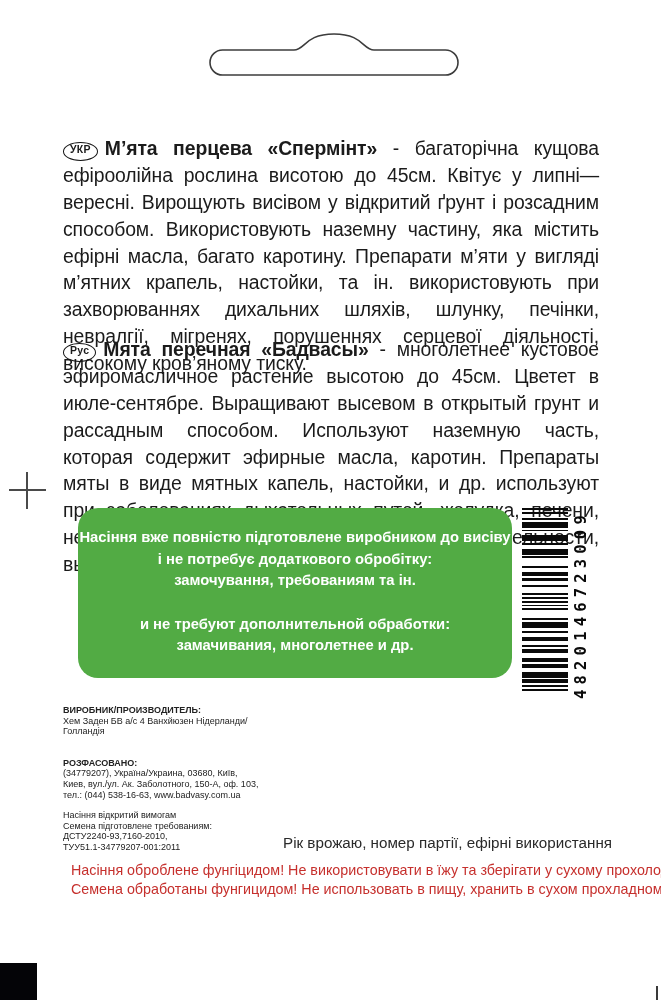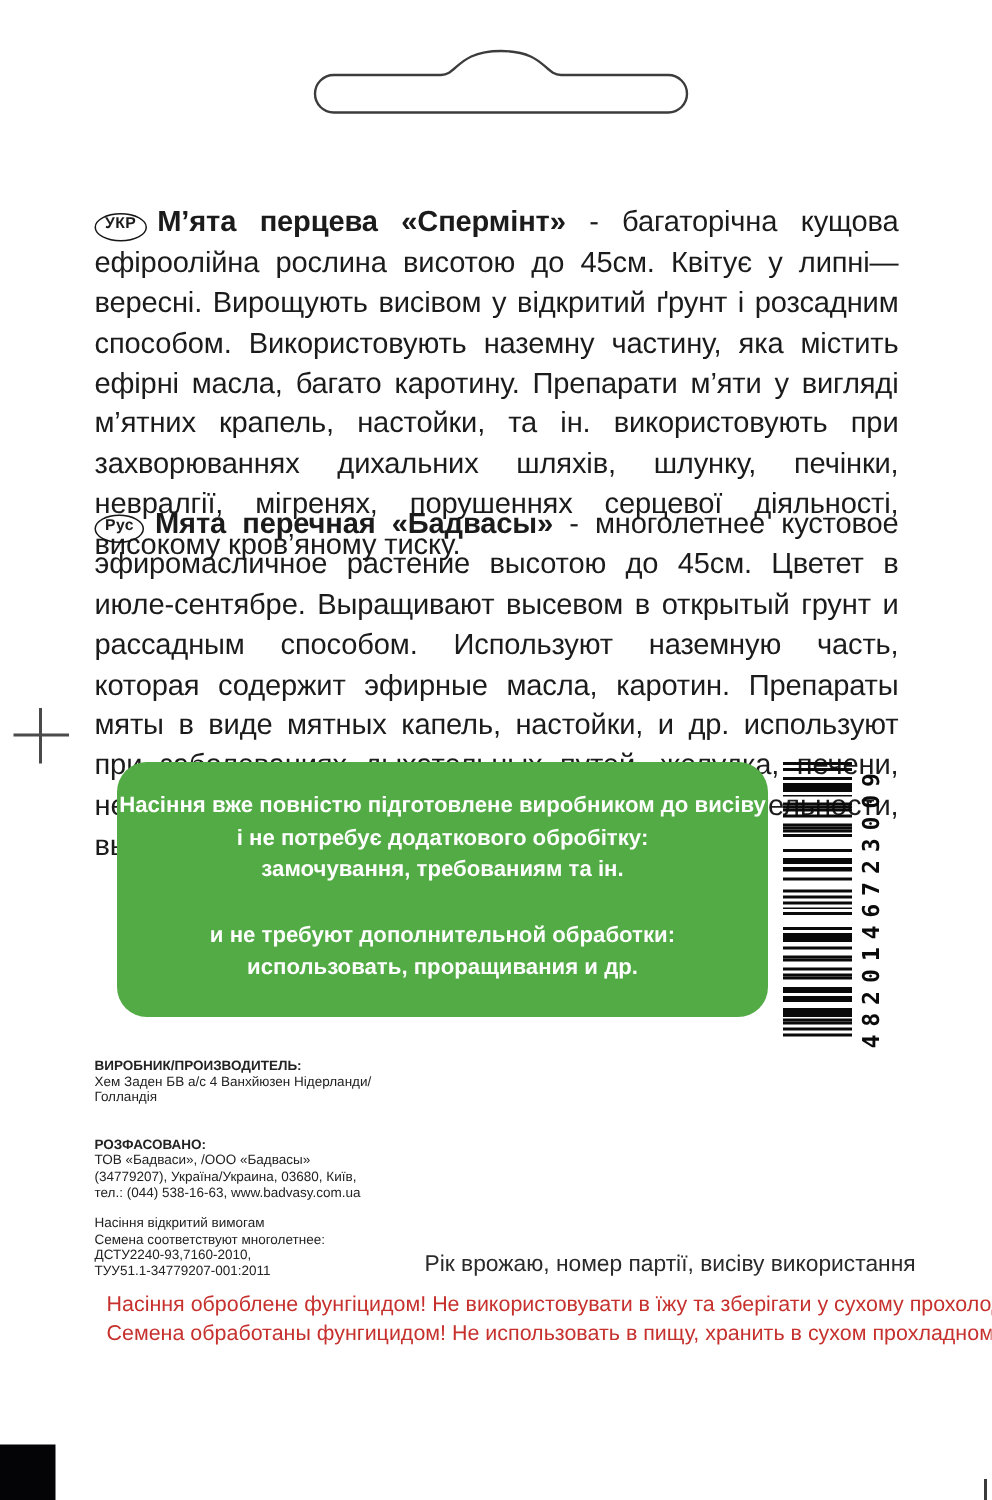--- a/index.html
+++ b/index.html
@@ -129,21 +129,21 @@
   <div class="crosshair-v"></div>
 
   <div class="green-box" id="green-box" style="background: rgb(82, 171, 68);">
     <div class="group">
       <div>Насіння вже повністю підготовлене виробником до висіву</div>
       <div>і не потребує додаткового обробітку:</div>
       <div>замочування, требованиям та ін.</div>
     </div>
     <div class="group">
       <div>и не требуют дополнительной обработки:</div>
-      <div>использовать, проращивания и др.</div>
+      <div>замачивания, многолетнее и др.</div>
     </div>
   </div>
 
   <div class="barcode-bars" id="barcode-bars">
       <div class="m1" style="height: 1.93684px;"></div>
       <div style="height: 1.93684px;"></div>
       <div class="m1" style="height: 1.93684px;"></div>
       <div style="height: 1.93684px;"></div>
       <div class="m1" style="height: 1.93684px;"></div>
       <div class="m1" style="height: 1.93684px;"></div>
@@ -238,31 +238,31 @@
       <div class="m1" style="height: 1.93684px;"></div>
     </div>
   <div class="barcode-digits">4820146723009</div>
 
   <div class="smallprint">
     <div class="hdr">ВИРОБНИК/ПРОИЗВОДИТЕЛЬ:</div>
     <div>Хем Заден БВ а/с 4 Ванхйюзен Нідерланди/</div>
     <div>Голландія</div>
     <div class="gap"></div>
     <div class="hdr">РОЗФАСОВАНО:</div>
-    <div>ТОВ «Бадваси», /ООО «Бадвасы»</div>
     <div>(34779207), Україна/Украина, 03680, Київ,</div>
+    <div>Киев, вул./ул. Ак. Заболотного, 150-А, оф. 103,</div>
     <div>тел.: (044) 538-16-63, www.badvasy.com.ua</div>
     <div class="gap"></div>
     <div>Насіння відкритий вимогам</div>
-    <div>Семена соответствуют многолетнее:</div>
+    <div>Семена підготовлене требованиям:</div>
     <div>ДСТУ2240-93,7160-2010,</div>
     <div>ТУУ51.1-34779207-001:2011</div>
   </div>
 
-  <div class="harvest-note">Рік врожаю, номер партії, висіву використання</div>
+  <div class="harvest-note">Рік врожаю, номер партії, ефірні використання</div>
 
   <div class="warning" id="warning" style="color: rgb(198, 48, 45);">
     <div>Насіння оброблене фунгіцидом! Не використовувати в їжу та зберігати у сухому прохолодному місці.</div>
     <div>Семена обработаны фунгицидом! Не использовать в пищу, хранить в сухом прохладном месте.</div>
   </div>
 
   <div class="corner-block"></div>
   <div class="edge-tick"></div>
 
 </div>

